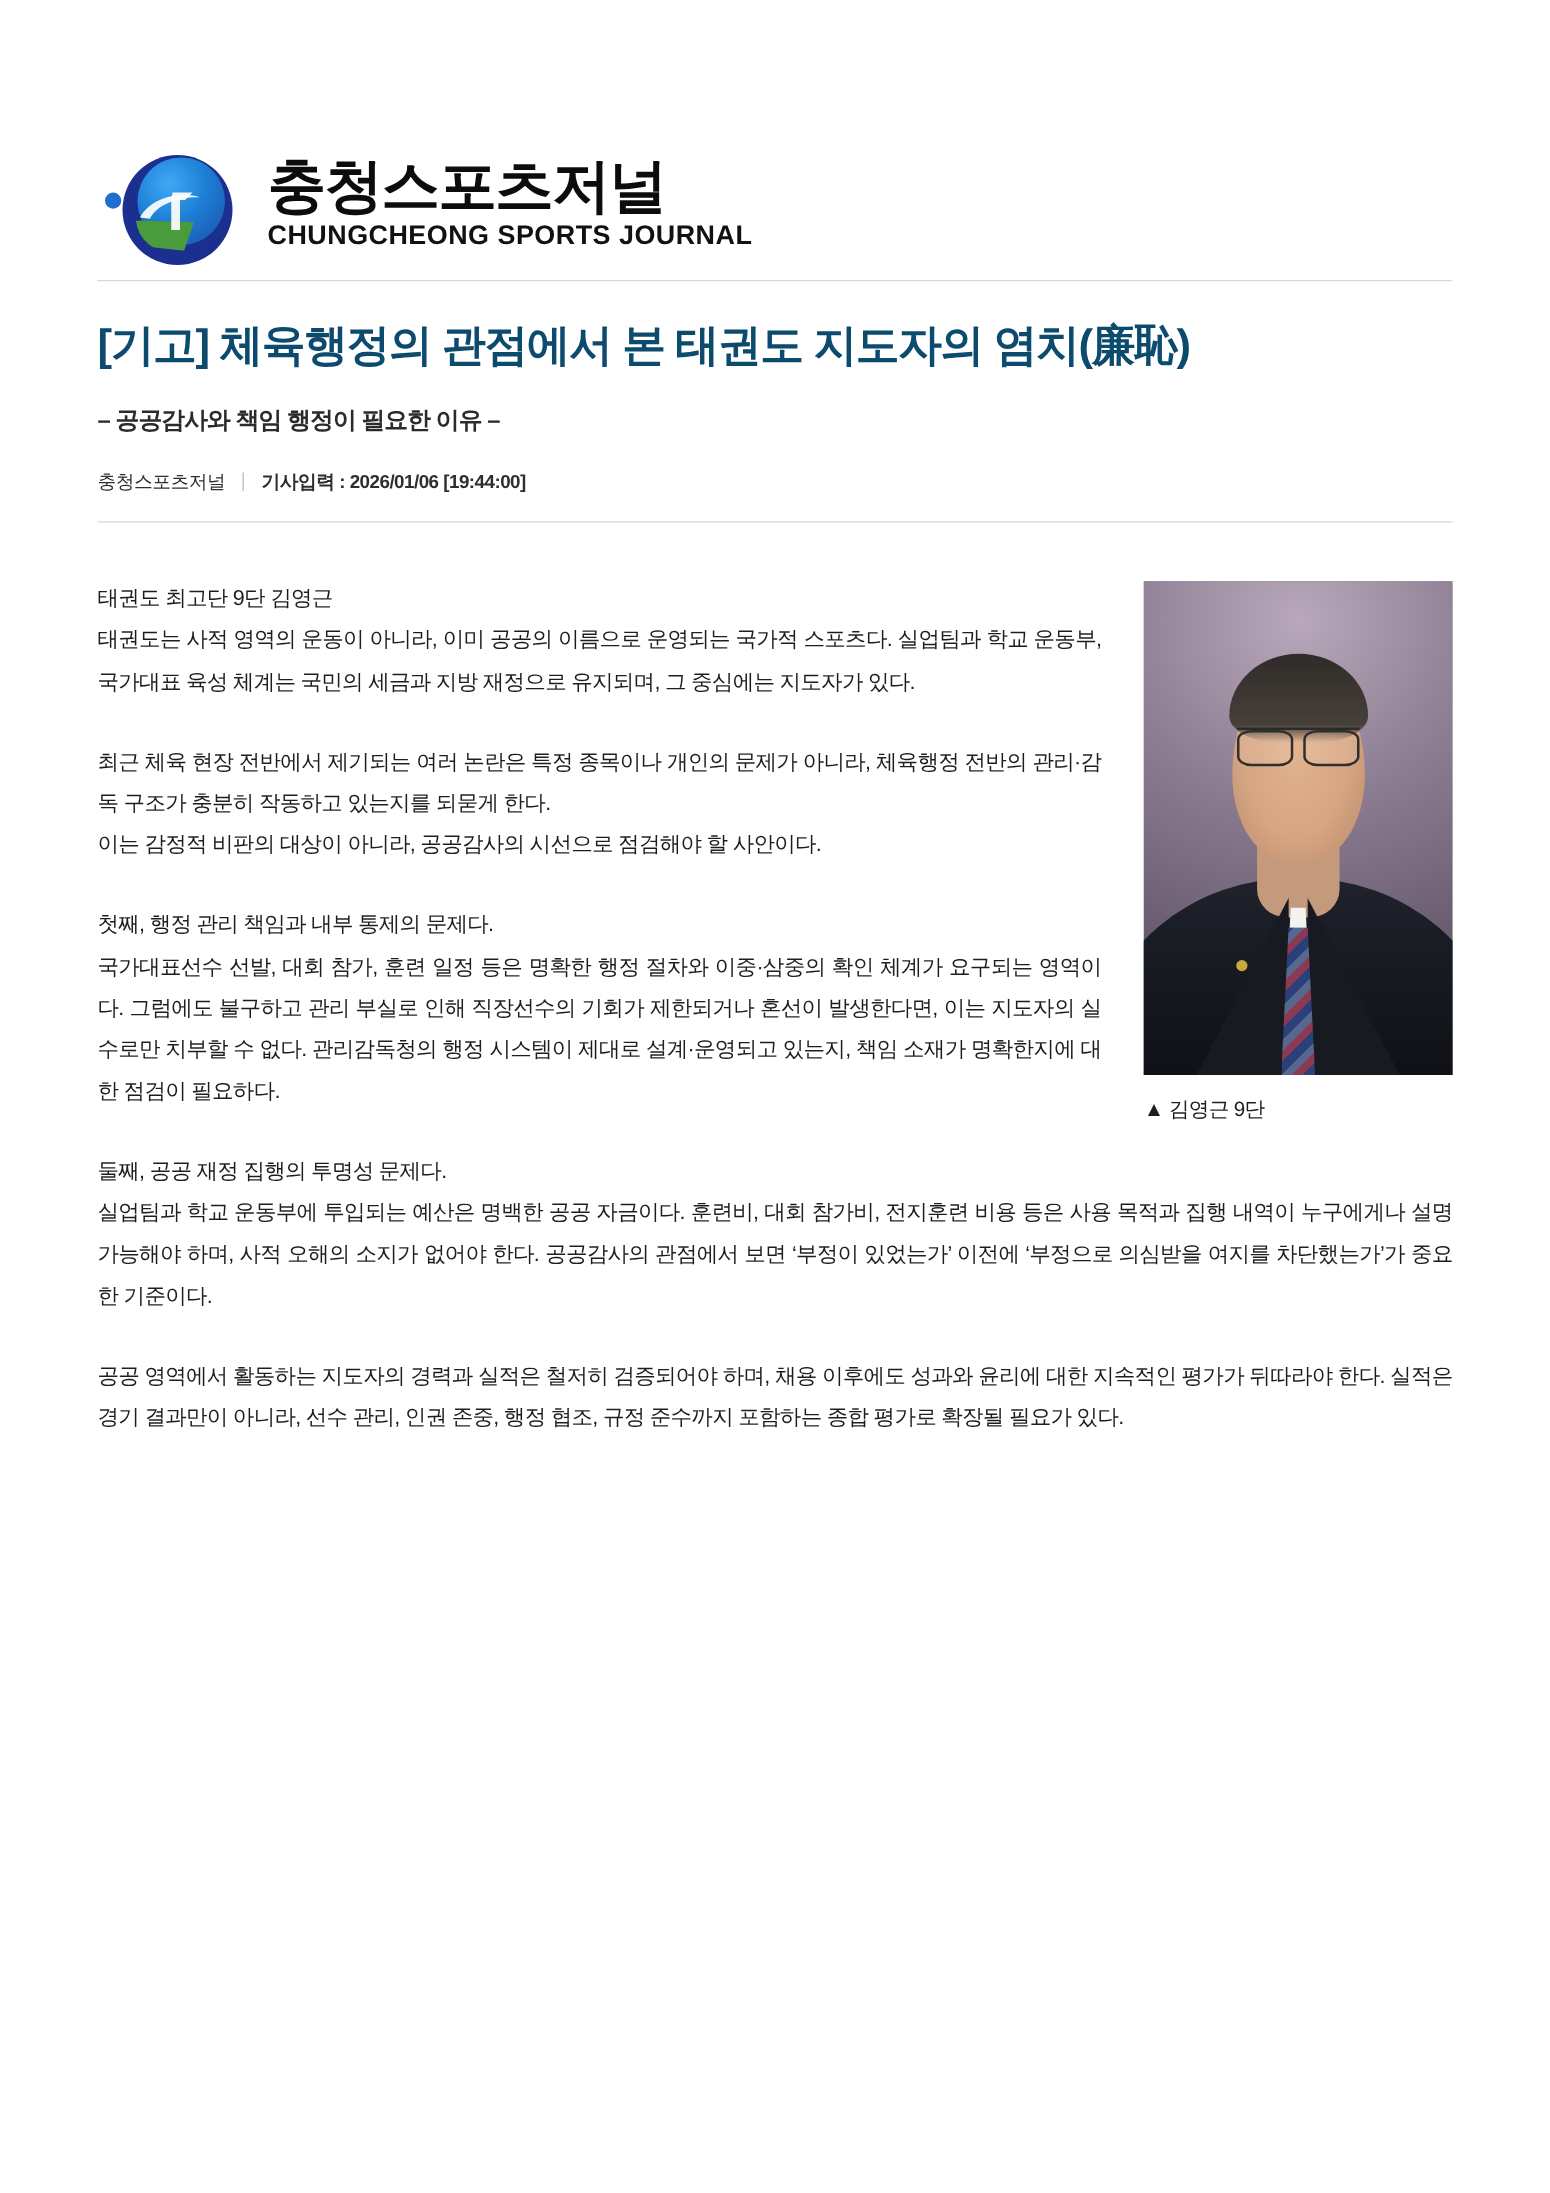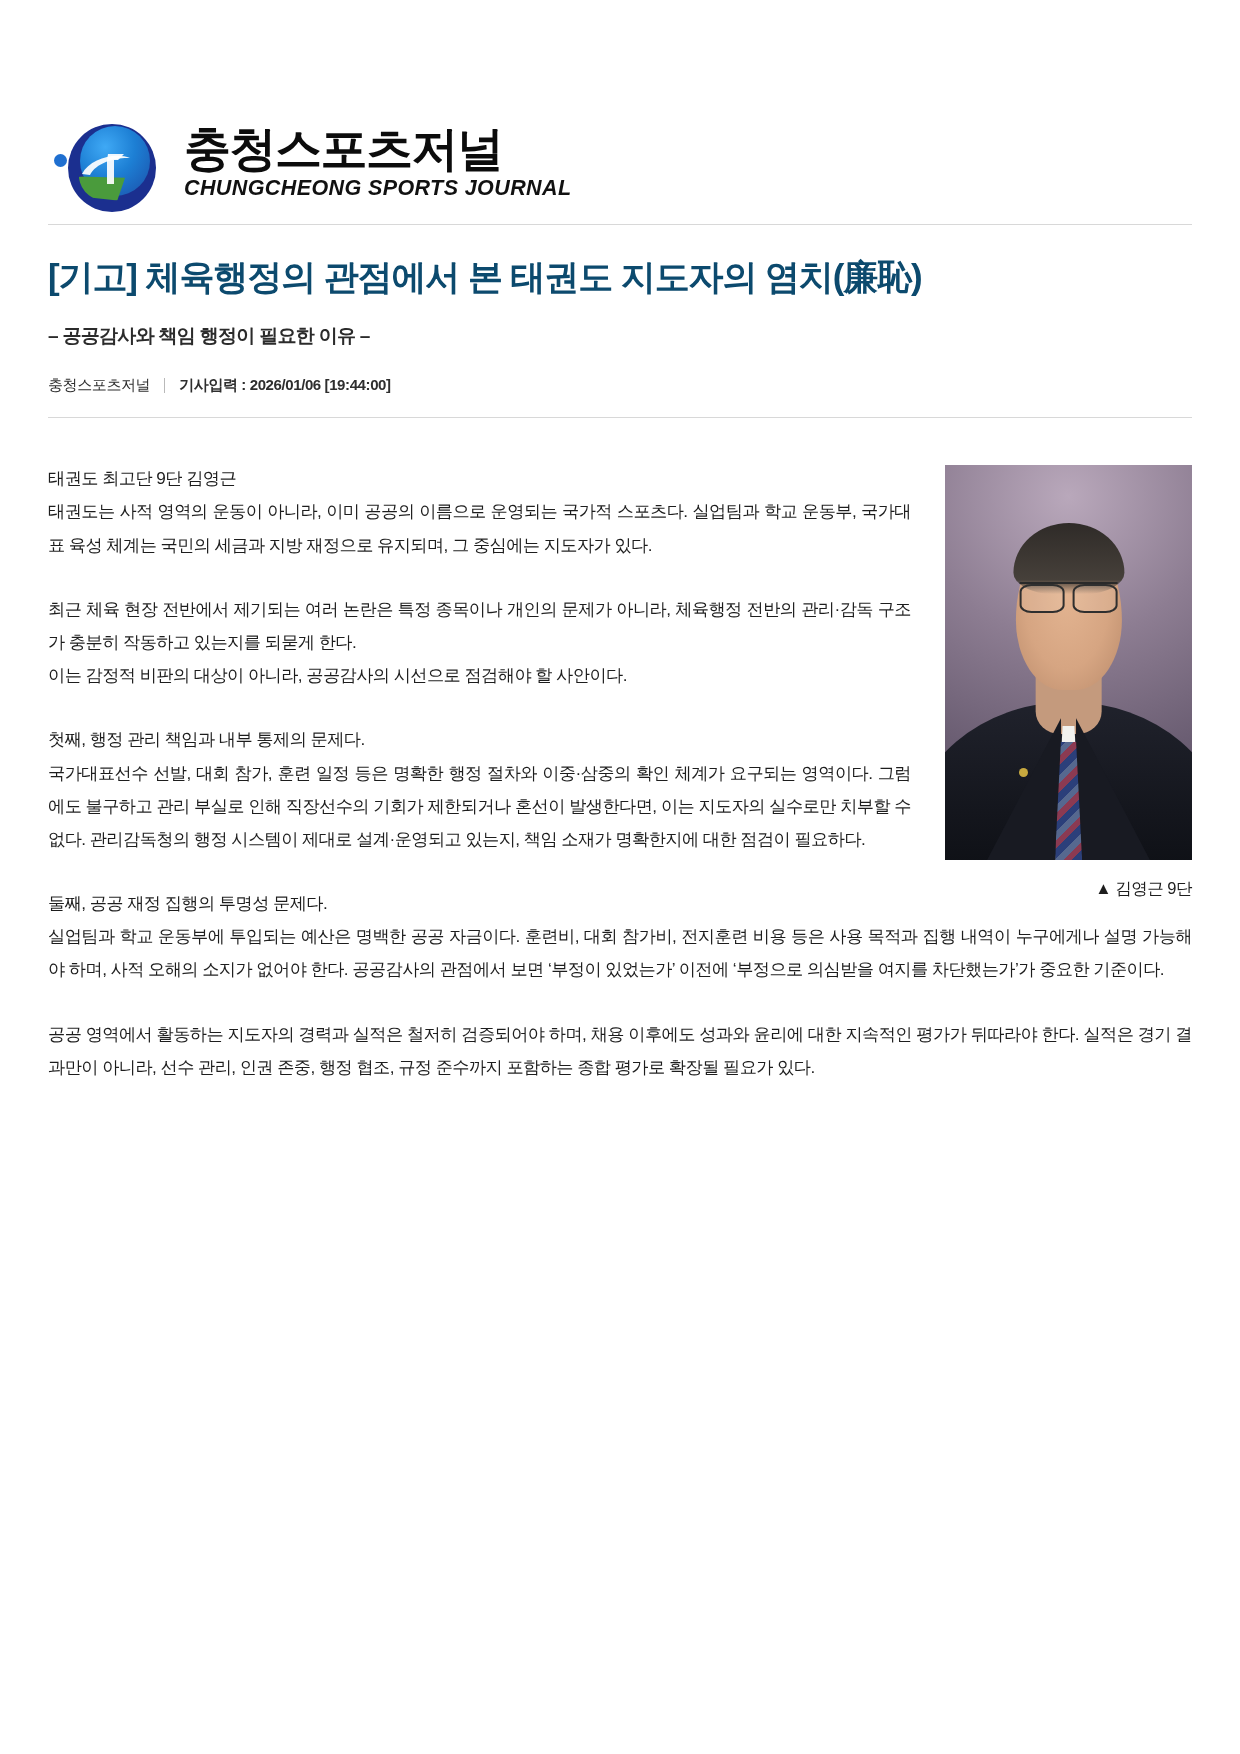--- a/index.html
+++ b/index.html
@@ -12,21 +12,21 @@
     width: 1240px;
     height: 1754px;
     font-family: "Liberation Sans", "DejaVu Sans", sans-serif;
     color: #1a1a1a;
     -webkit-font-smoothing: antialiased;
   }
 
   .page {
     width: 1240px;
     min-height: 1754px;
-    padding: 0 48px;
+    padding: 0 78px;
     background: #fff;
     position: relative;
   }
 
   
   .masthead {
     padding-top: 118px;
     display: flex;
     align-items: center;
     gap: 18px;
@@ -101,21 +101,20 @@
     color: #0c0c0c;
     white-space: nowrap;
   }
   .logo-title-en {
     font-size: 21.5px;
     font-weight: 700;
     letter-spacing: 0.4px;
     color: #111111;
     margin-top: 3px;
     white-space: nowrap;
-    font-style: italic;
   }
 
   .masthead-rule {
     margin-top: 14px;
     border-top: 1px solid #d8d8d8;
   }
 
   
   .headline {
     margin-top: 30px;
@@ -284,21 +283,21 @@
     position: absolute;
     left: 30%;
     bottom: 21%;
     width: 9px;
     height: 9px;
     border-radius: 50%;
     background: #c8a93f;
   }
   .caption {
     margin-top: 13px;
-    text-align: right;
+    text-align: left;
     font-size: 16.5px;
     letter-spacing: -0.5px;
     color: #1d1d1d;
   }
 </style>
 </head>
 <body>
 
 <div class="page">
 

